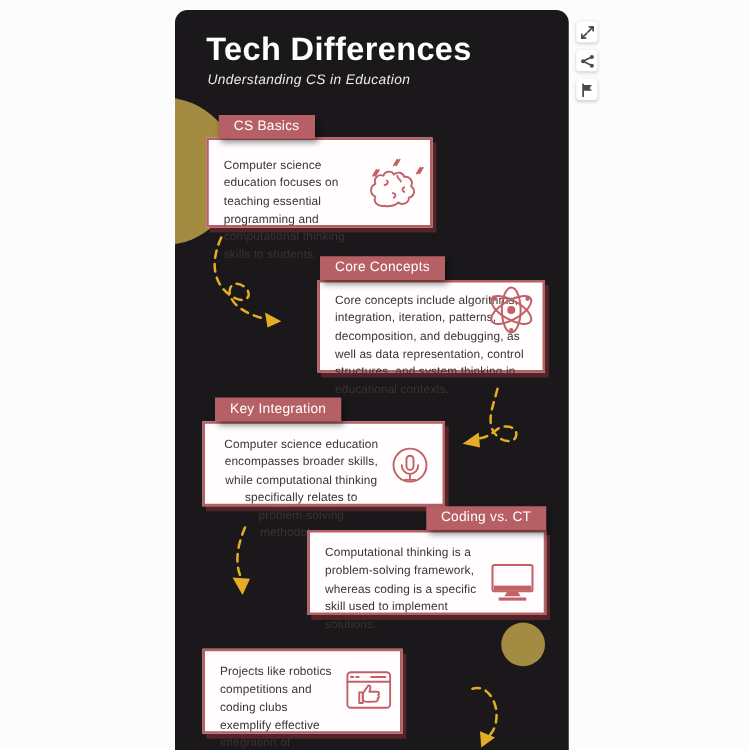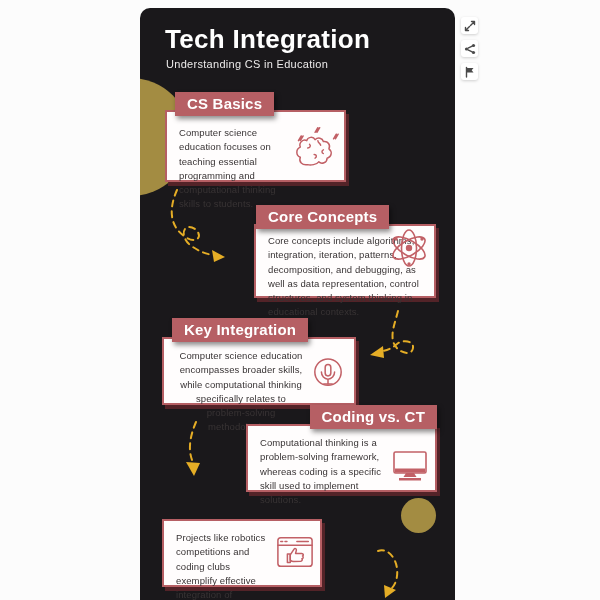--- a/index.html
+++ b/index.html
@@ -6,31 +6,31 @@
   html,body { width:600px; height:600px; overflow:hidden;
     background:#fcfcfc; font-family:"Liberation Sans", sans-serif; }
 
   
   .canvas { position:absolute; left:140px; top:8px; width:315px; height:592px;
     background:#1a181b; border-radius:10px 10px 0 0; overflow:hidden; }
 
   .title { position:absolute; left:25px; top:16px; color:#ffffff;
     font-size:26px; font-weight:bold; letter-spacing:.3px; }
   .subtitle { position:absolute; left:26px; top:50px; color:#eceaea;
-    font-size:11px; font-weight:500; letter-spacing:.3px; }
+    font-size:11px; font-weight:500; letter-spacing:.3px;font-style:italic; }
 
   
   .gold-circle { position:absolute; border-radius:50%; background:#a38c42; }
   .gc-top { left:-68px; top:70px; width:118px; height:118px; }
   .gc-bottom { left:261px; top:490px; width:35px; height:35px; }
   .arrows { position:absolute; left:0; top:0; width:315px; height:592px; }
 
   
   .badge { position:absolute; background:#b65f64; color:#fff; z-index:3;
-    font-size:15px; font-weight:bold; letter-spacing:.2px;
+    font-size:11px; font-weight:normal; letter-spacing:.2px;
     padding:3px 12px 4px; box-shadow:2px 3px 5px rgba(0,0,0,.45); }
   .card { position:absolute; background:#fffdfd; border:2px solid #b65f64;
     box-shadow:3px 4px 0 rgba(94,38,42,.85); z-index:2; }
   .card p { color:#383334; font-size:9.5px; line-height:1.5;
     font-weight:500; padding:10px 12px; letter-spacing:.1px; }
   .card .icon { position:absolute; }
 
   .badge.b1 { left:35px;  top:84px; }
   .card.c1  { left:25px;  top:102px; width:181px; height:72px; }
   .c1 p { padding-right:56px; padding-top:14px; }
@@ -67,21 +67,21 @@
     display:flex; align-items:center; justify-content:center; cursor:pointer; }
   .tb-btn svg { stroke:#4a4a4a; fill:none; stroke-width:1.4;
     stroke-linecap:round; stroke-linejoin:round; }
   .tb-btn svg .dot { fill:#4a4a4a; stroke:none; }
 </style>
 </head>
 <body>
 
 <div class="canvas">
 
-  <div class="title">Tech Integration</div>
+  <div class="title">Tech Differences</div>
   <div class="subtitle">Understanding CS in Education</div>
 
   <div class="gold-circle gc-top"></div>
   <div class="gold-circle gc-bottom"></div>
 
   <svg class="arrows" viewBox="0 0 315 592">
     <g stroke="#e5ad26" stroke-width="2" fill="none" stroke-linecap="round" stroke-dasharray="6 5">
       <path d="M37,182 C28,202 30,220 47,230 C58,236 63,227 55,221 C45,214 38,226 50,237 C58,243 66,246 73,247"></path>
       <path d="M258,303 C255,315 251,324 253,333 C256,345 272,349 273,340 C274,333 263,331 257,336 C251,341 246,343 240,343"></path>
       <path d="M56,414 C50,428 48,441 52,452"></path>

